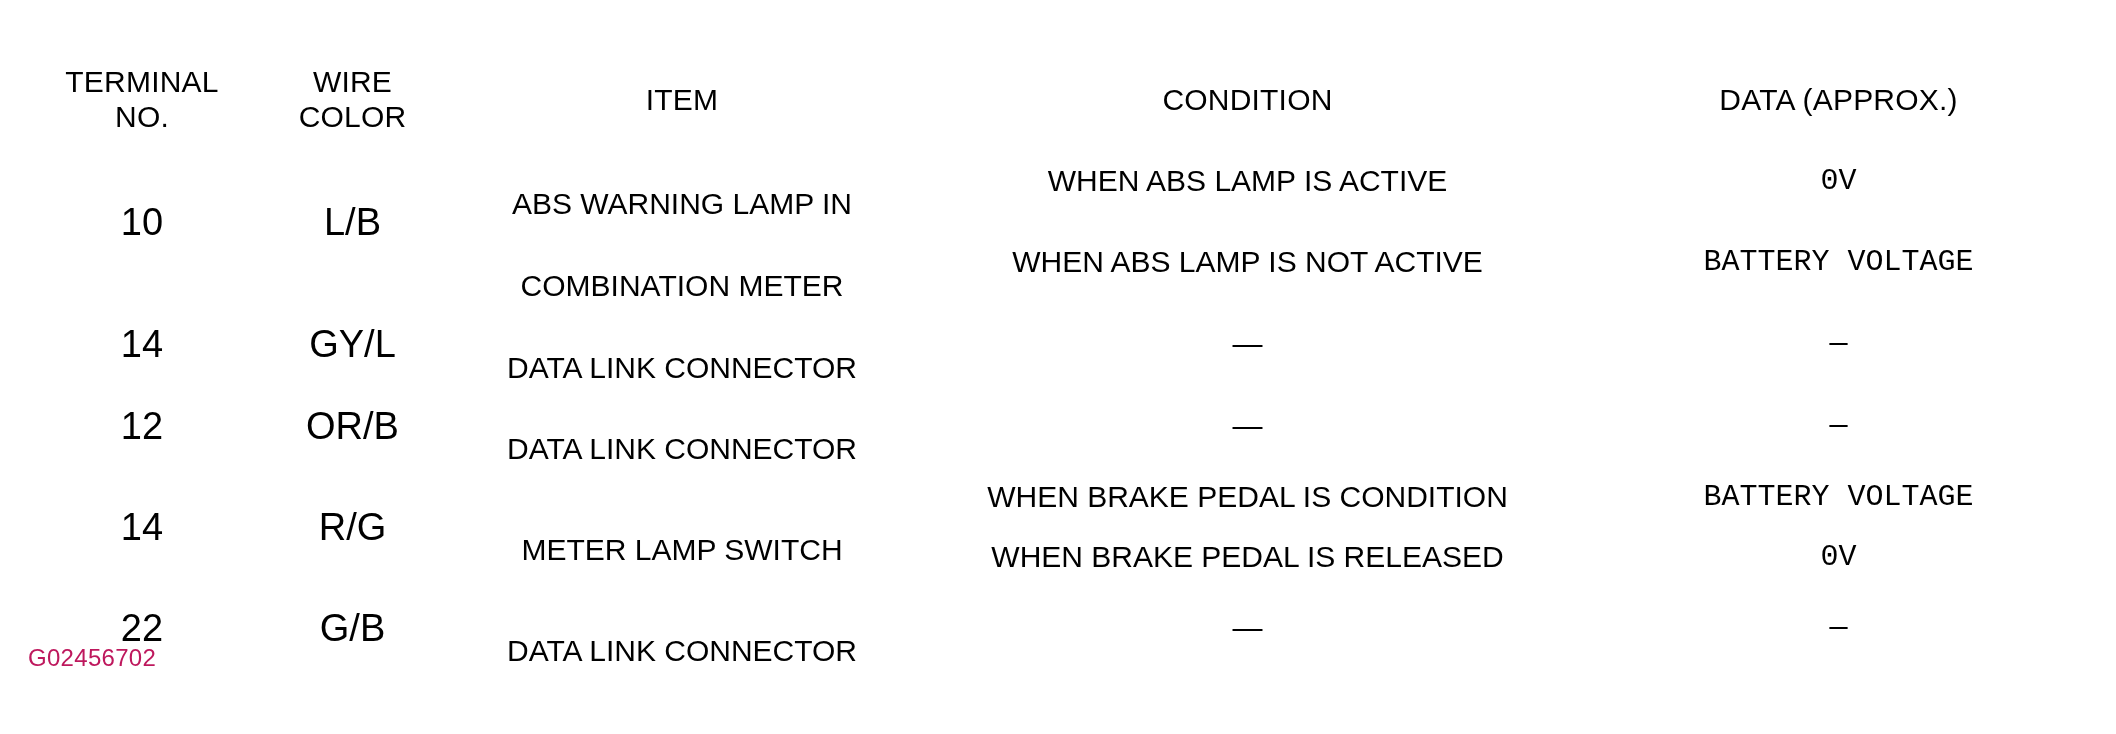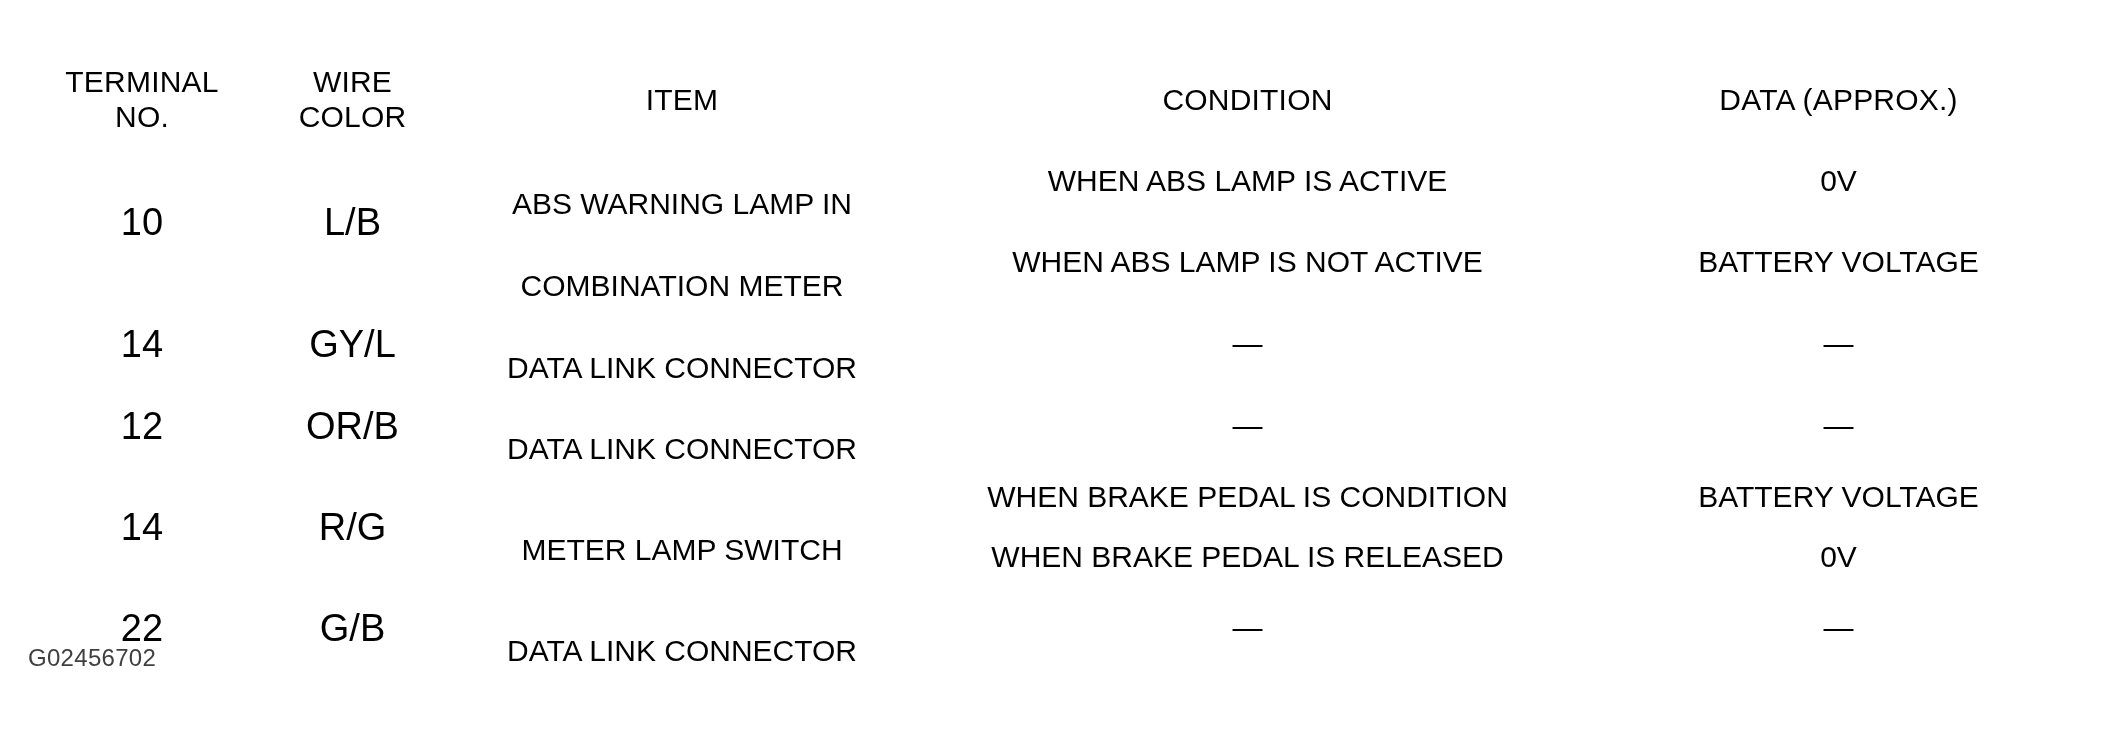--- a/index.html
+++ b/index.html
@@ -85,40 +85,41 @@
     padding: 0 8px;
   }
   .cell-item .item-line { display: block; margin-top: 47px; }
   .cell-condition {
     font-size: 30px;
     text-align: left;
     padding-left: 16px;
   }
   .cell-data {
     font-size: 30px;
+    font-family: Liberation Mono, monospace;
   }
 
   .row-tall  { height: 60px; }
   .row-short { height: 58px; }
 
   .dash {
     display: inline-block;
     font-size: 30px;
     line-height: 1;
   }
 
   
   .figure-code {
     position: absolute;
     left: 28px;
     top: 642px;
     font-family: "Liberation Sans", sans-serif;
     font-size: 24px;
     letter-spacing: 0.3px;
-    color: #404040;
+    color: #be185d;
     white-space: nowrap;
   }
 </style>
 </head>
 <body>
 
 <div class="sheet">
 
   <div class="table-wrap">
     <table class="terminal-table">

